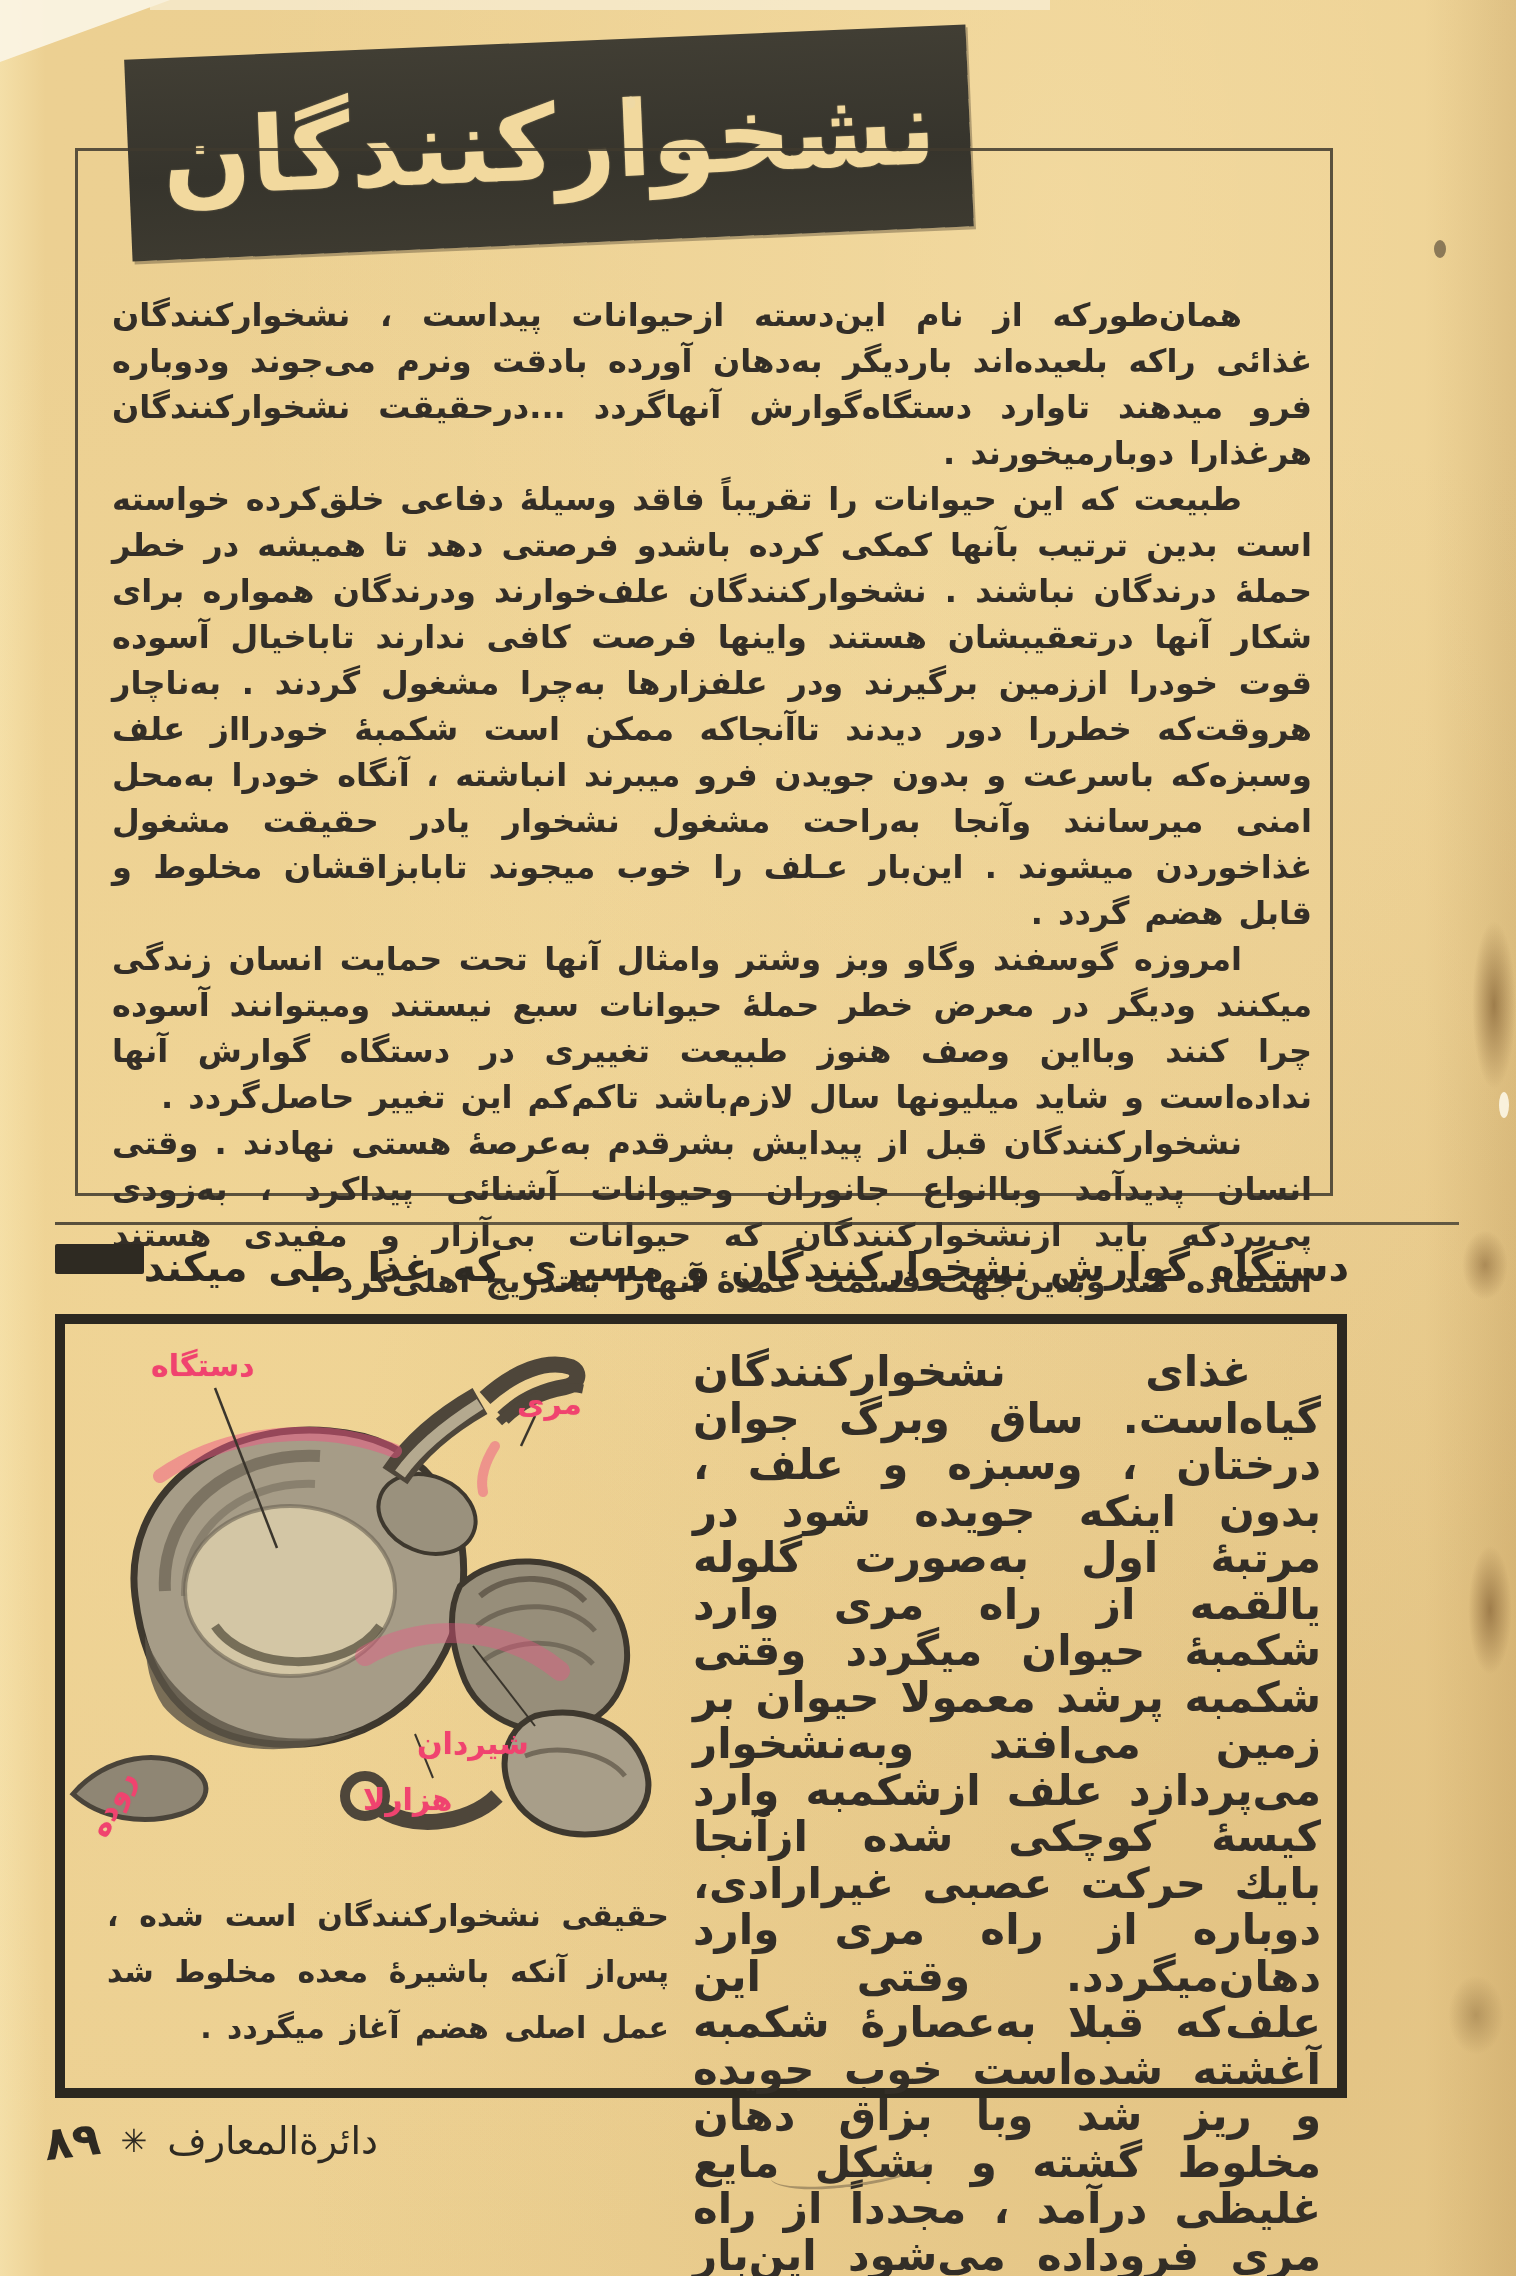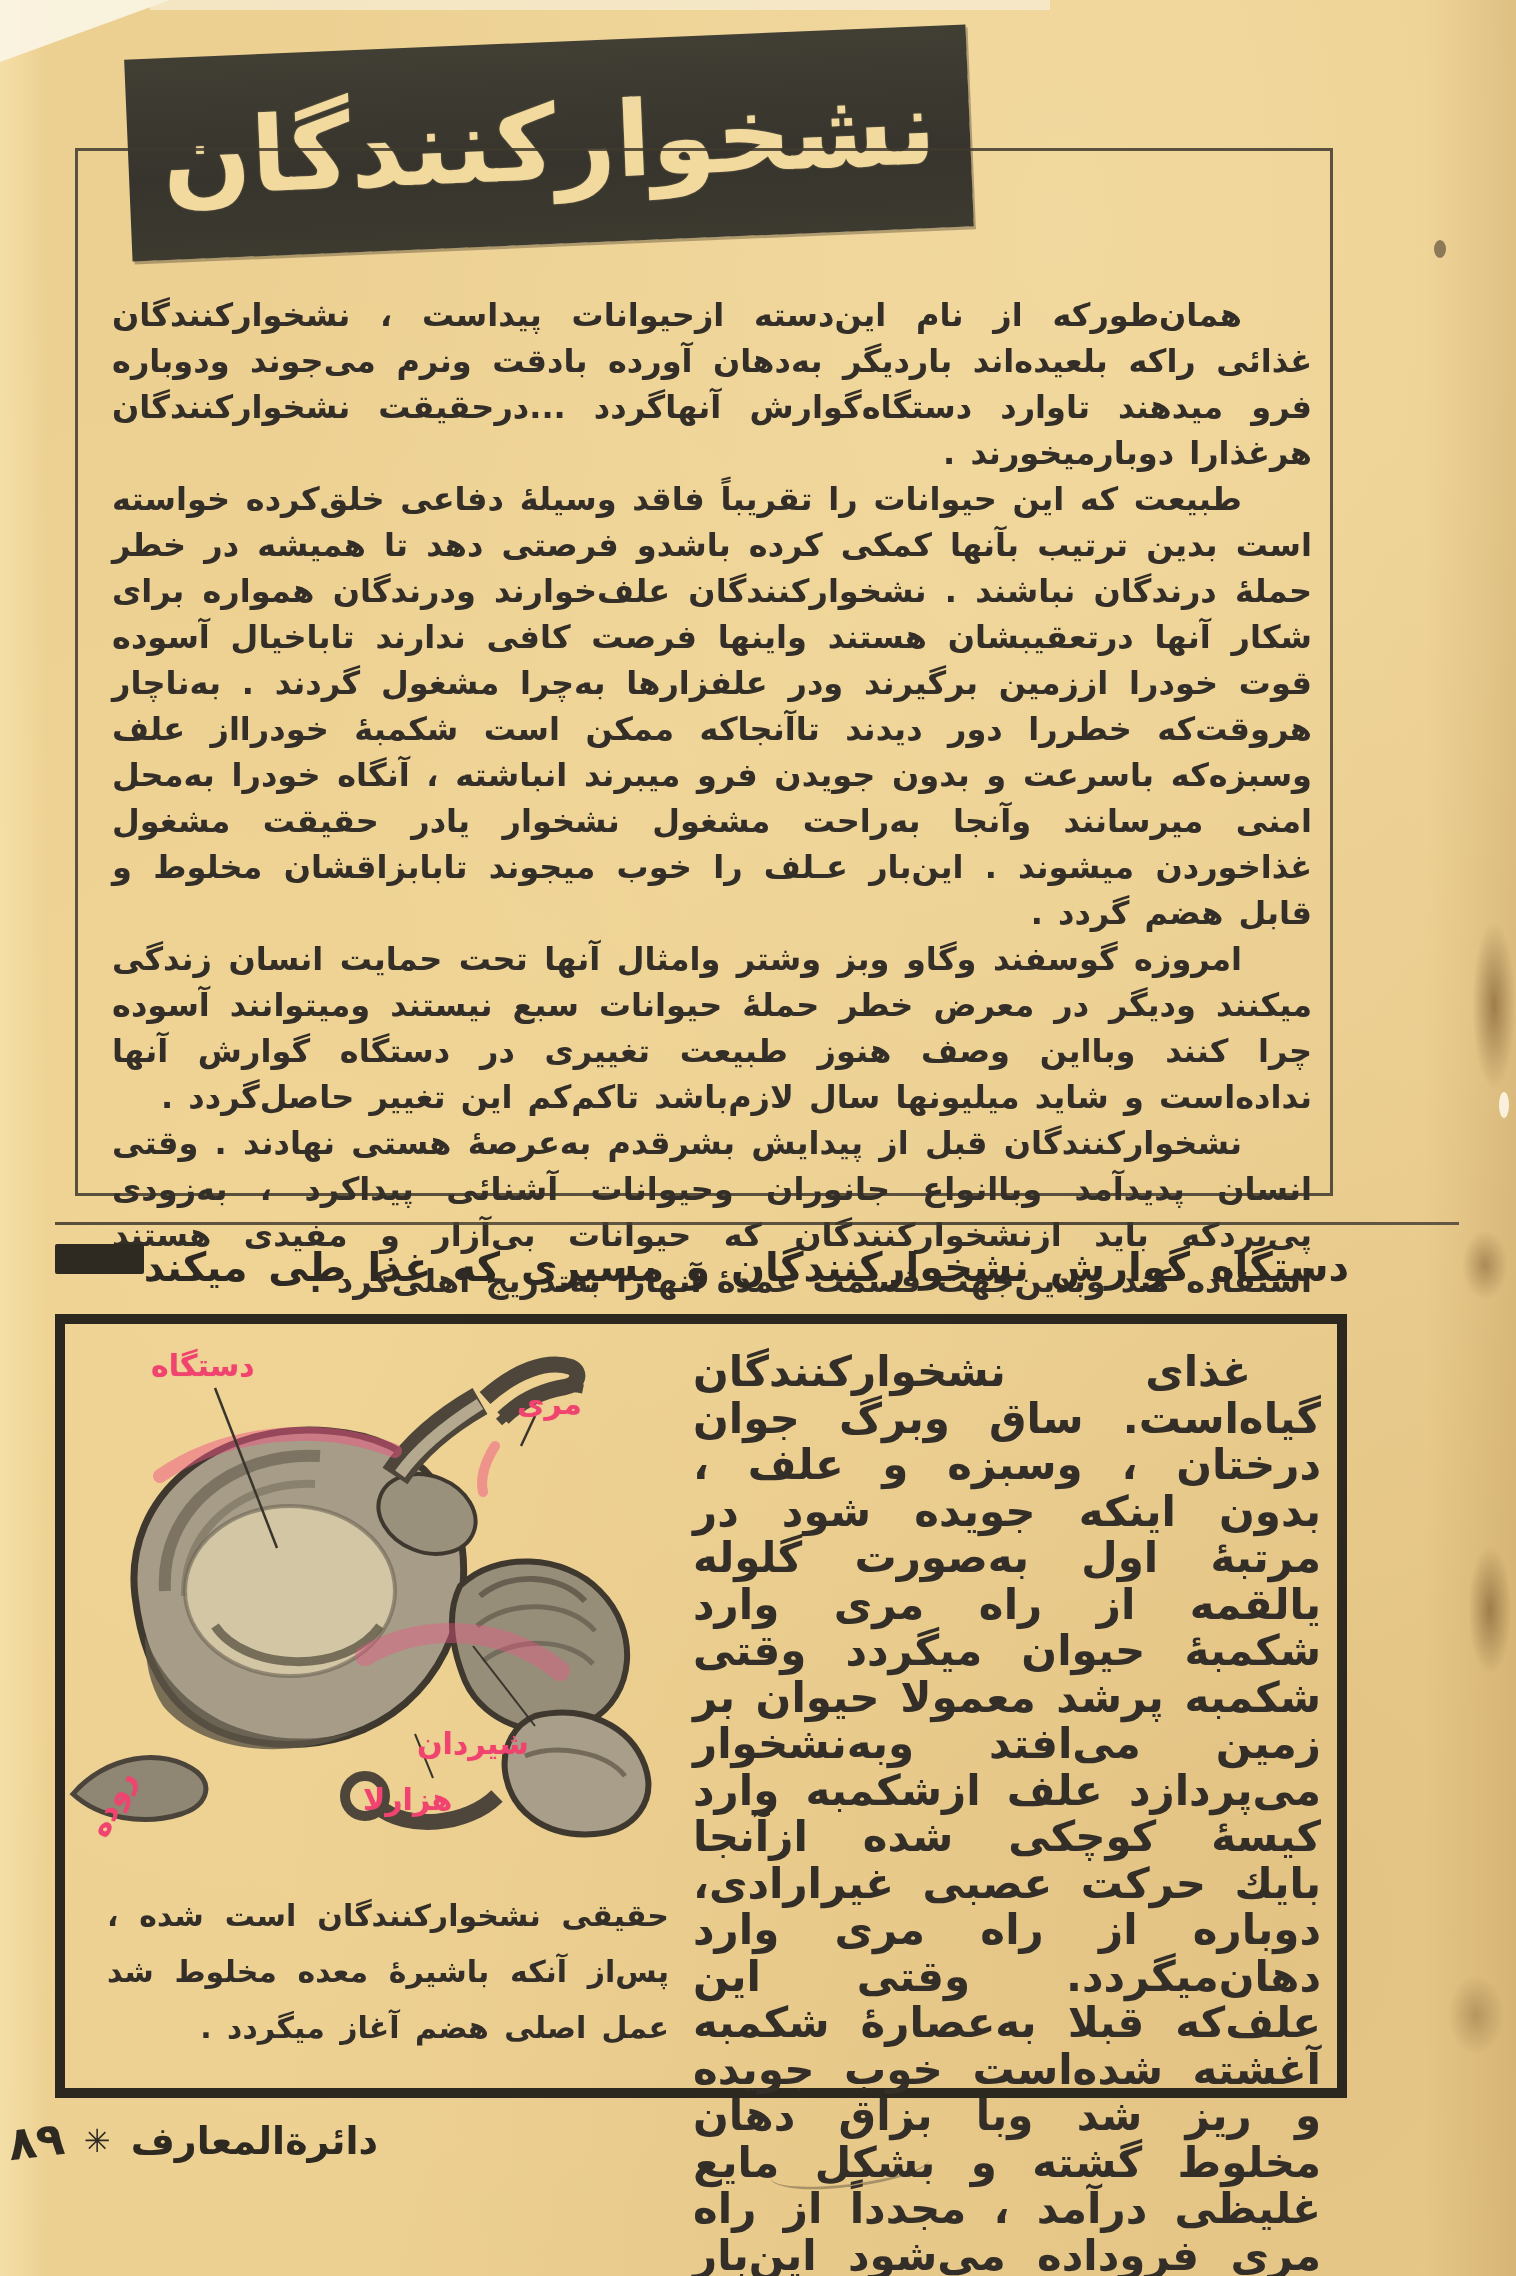--- a/index.html
+++ b/index.html
@@ -88,21 +88,21 @@
   .figure-caption{
     position:absolute;left:42px;top:564px;width:562px;
     font-size:30px;line-height:56px;font-weight:bold;word-spacing:5px;
     text-align:justify;direction:rtl;color:#332e27;
   }
   
   .footer{
     position:absolute;left:58px;top:2106px;width:320px;height:70px;
     display:flex;align-items:center;gap:20px;direction:rtl;color:#2e2a22;
   }
-  .footer .journal{font-size:38px;font-weight:bold;}
+  .footer .journal{font-size:38px;font-weight:normal;}
   .footer .star{font-size:32px;}
   .footer .pagenum{font-size:46px;font-weight:bold;transform:rotate(-7deg);}
 </style>
 </head>
 <body>
 
 <div class="page">
 
   <div class="torn-corner"></div>
   <div class="torn-top"></div>

